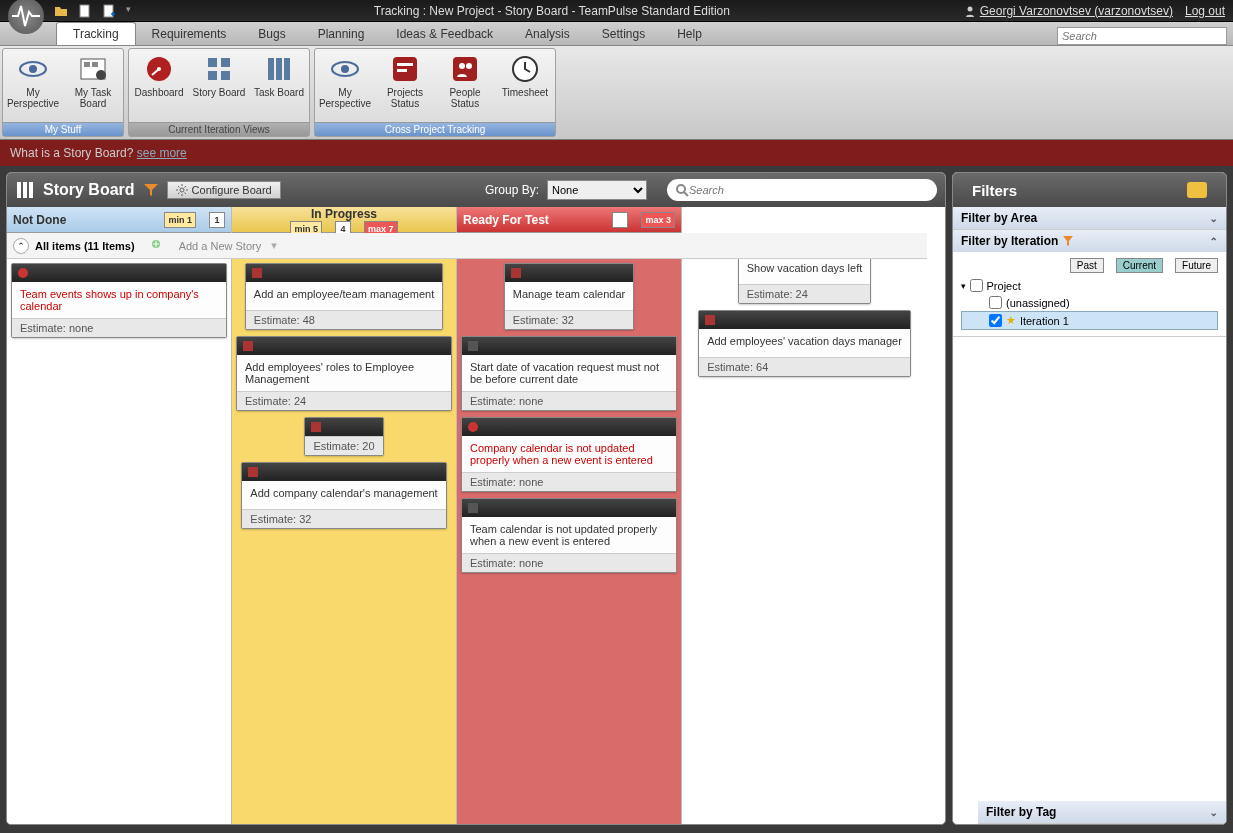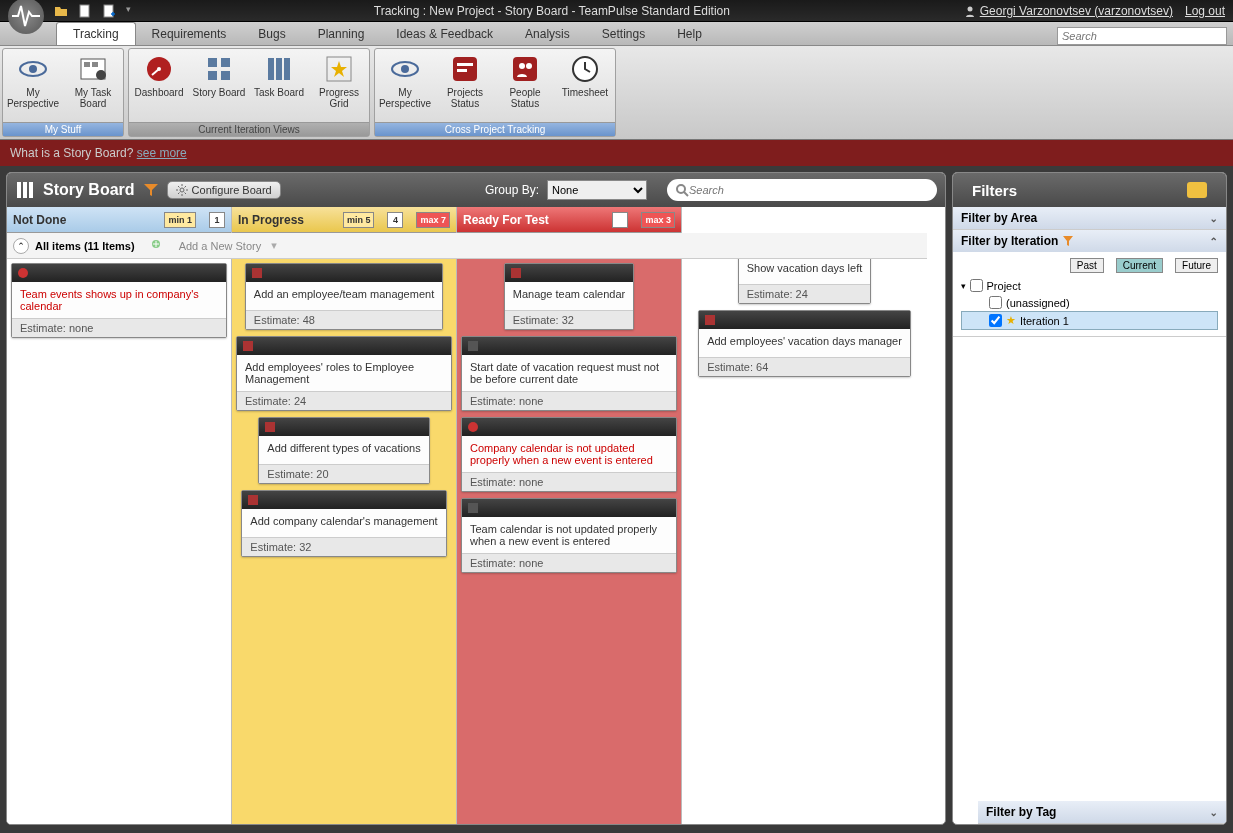--- a/index.html
+++ b/index.html
@@ -39,37 +39,37 @@
 
 .helpstrip { background:#7f1d1d; color:#ccc; padding:6px 10px; font-size:12px;}
 .helpstrip a { color:#8ab; text-decoration:underline; cursor:pointer;}
 
 
 .mainarea { display:flex; padding:6px; gap:6px; height:calc(833px - 22px - 24px - 94px - 28px);}
 .boardwrap { flex:1; display:flex; flex-direction:column; border:1px solid #888; border-radius:5px; overflow:hidden; background:#fff;}
 .boardhead { background:linear-gradient(#6a6a6a,#4a4a4a); height:34px; display:flex; align-items:center; padding:0 8px; color:#fff; gap:8px;}
 .boardhead .btitle { font-size:16px; font-weight:bold;}
 .boardhead .bfilter { width:16px; height:16px;}
-.boardhead .cfgbtn { background:linear-gradient(#f0f0f0,#d0d0d0); color:#333; border:1px solid #888; padding:2px 8px; border-radius:5px; font-size:11px; display:flex; align-items:center; gap:4px; cursor:pointer;}
+.boardhead .cfgbtn { background:linear-gradient(#f0f0f0,#d0d0d0); color:#333; border:1px solid #888; padding:2px 8px; border-radius:0; font-size:11px; display:flex; align-items:center; gap:4px; cursor:pointer;}
 .boardhead .grouplbl { margin-left:auto; color:#fff; font-size:12px;}
 .boardhead select { width:100px; height:20px; font-size:11px; border:1px solid #888;}
 .boardhead .bsearchwrap { background:#fff; border-radius:12px; height:22px; width:270px; display:flex; align-items:center; padding:0 8px; margin-left:12px;}
 .boardhead .bsearchwrap input { border:none; outline:none; flex:1; font-size:11px; font-style:italic; color:#888;}
 
 
 .columnsarea { flex:1; display:flex; overflow:hidden;}
 .kcol { border-right:1px solid #bbb; display:flex; flex-direction:column;}
 .kcol:last-child { border-right:none;}
 .kcol.notdone { width:225px; background:#fff;}
 .kcol.inprog { width:225px; background:#f9d96b;}
 .kcol.ready { width:225px; background:#d96b6b;}
 .kcol.done { width:245px; background:#fff;}
 .kcolhead { height:26px; display:flex; align-items:center; padding:0 6px; font-size:12px; font-weight:bold; border-bottom:1px solid #999;}
 .kcol.notdone .kcolhead { background:linear-gradient(#cfe3f5,#a9cbe8); color:#333;}
-.kcol.inprog .kcolhead { background:linear-gradient(#f7e19a,#eac74d); color:#333;}
+.kcol.inprog .kcolhead { background:linear-gradient(#f7e19a,#eac74d); color:#333;flex-direction:column;}
 .kcol.ready .kcolhead { background:linear-gradient(#e77,#c33); color:#fff;}
 .kcol.done .kcolhead { background:linear-gradient(#eee,#ccc); color:#333;}
 .kcolhead .sp { flex:1;}
 .limitbox { display:flex; gap:13px;}
 .limitbox .lbadge { border:1px solid #888; padding:0 3px; font-size:9px; line-height:14px; background:#fff; text-align:center;}
 .limitbox .lbadge.min { background:#ffe9a0;}
 .limitbox .lbadge.max { background:#e55; color:#fff;}
 .limitbox .lbadge.count { background:#fff; font-weight:bold; min-width:16px;}
 
 
@@ -218,29 +218,20 @@
       </div>
       <div class="item">
         <div class="ricon">
             <svg viewBox="0 0 32 32">
               <rect x="5" y="5" width="6" height="22" fill="#5a7aa0"></rect>
               <rect x="13" y="5" width="6" height="22" fill="#5a7aa0"></rect>
               <rect x="21" y="5" width="6" height="22" fill="#5a7aa0"></rect>
             </svg>
           </div>
         <div class="lbl">Task Board</div>
-      </div>
-      <div class="item">
-        <div class="ricon">
-            <svg viewBox="0 0 32 32">
-              <rect x="4" y="4" width="24" height="24" fill="none" stroke="#888"></rect>
-              <polygon points="16,8 18,14 24,14 19,18 21,24 16,20 11,24 13,18 8,14 14,14" fill="#e8b000"></polygon>
-            </svg>
-          </div>
-        <div class="lbl">Progress Grid</div>
       </div>
     </div>
     <div class="glabel">Current Iteration Views</div>
   </div>
 
   <div class="rgroup cross">
     <div class="items">
       <div class="item">
         <div class="ricon">
             <svg viewBox="0 0 32 32">
@@ -402,21 +393,20 @@
             <div class="ce">Estimate: 24</div>
           </div>
           <div class="card">
             <div class="ch">
                 <span class="cicon">
                   <svg viewBox="0 0 14 14">
                     <rect x="2" y="2" width="10" height="10" fill="#a33"></rect>
                   </svg>
                 </span>
               </div>
-            <div class="ct">Add different types of vacations</div>
             <div class="ce">Estimate: 20</div>
           </div>
           <div class="card">
             <div class="ch">
                 <span class="cicon">
                   <svg viewBox="0 0 14 14">
                     <rect x="2" y="2" width="10" height="10" fill="#a33"></rect>
                   </svg>
                 </span>
               </div>

